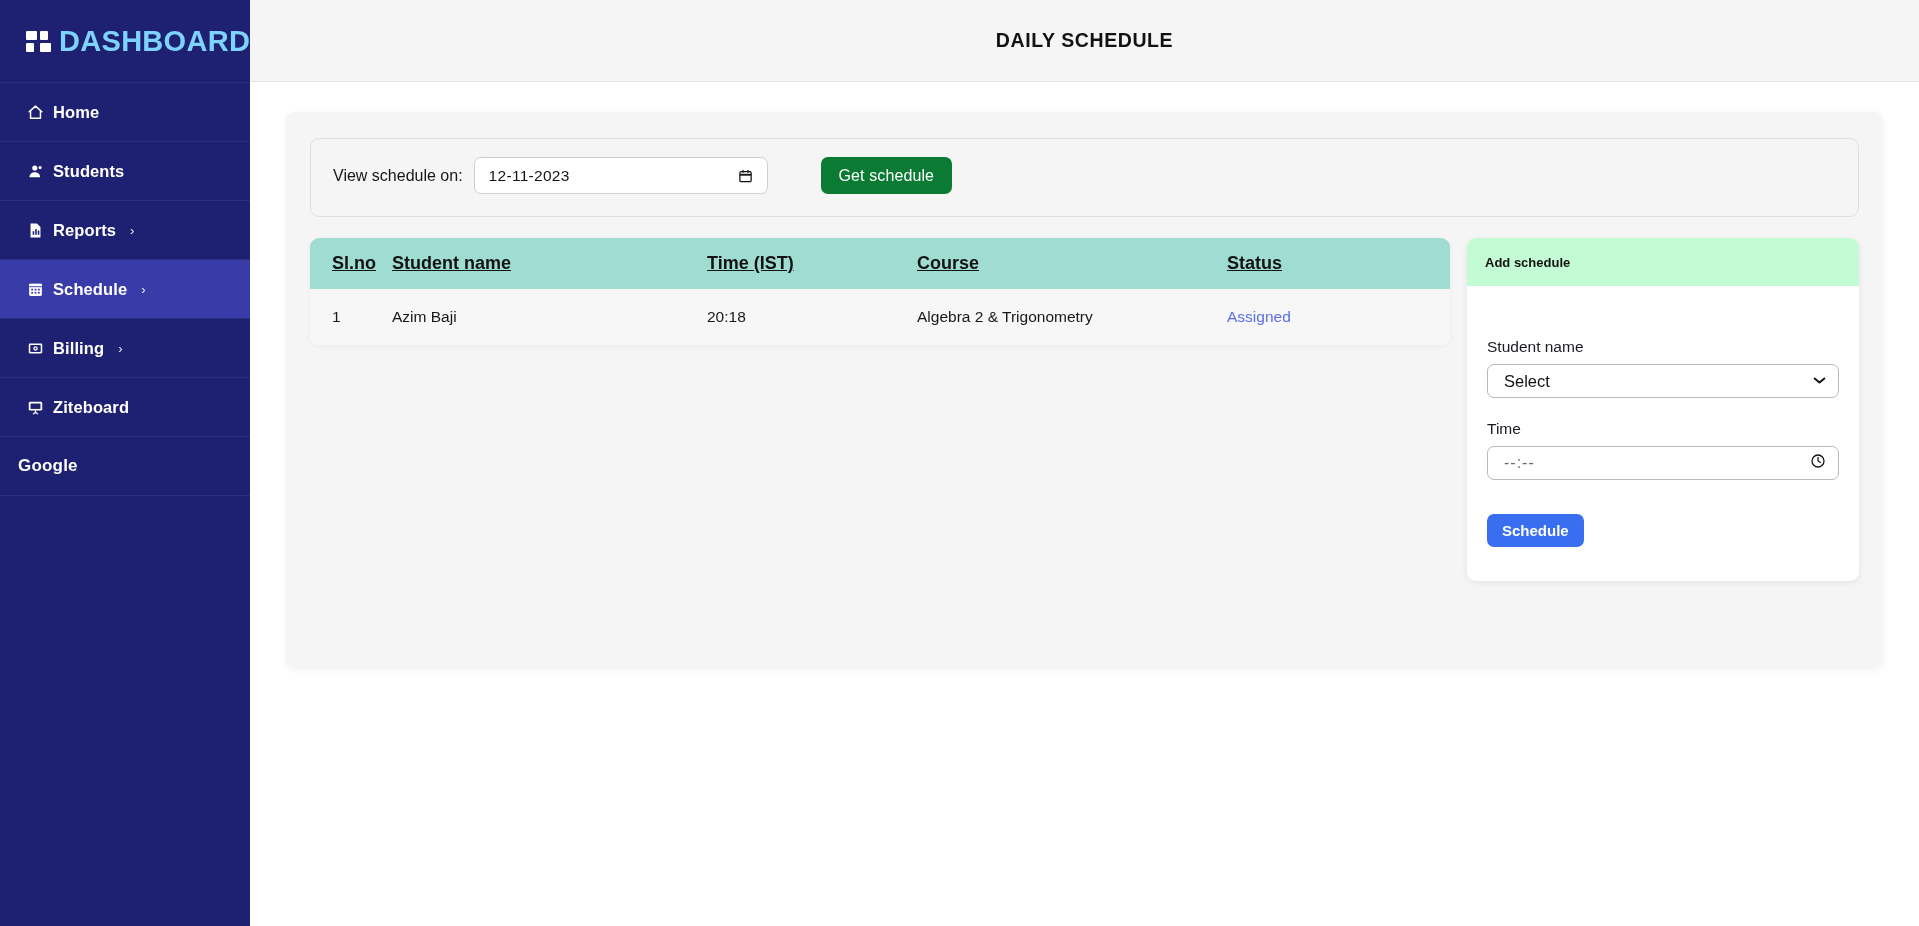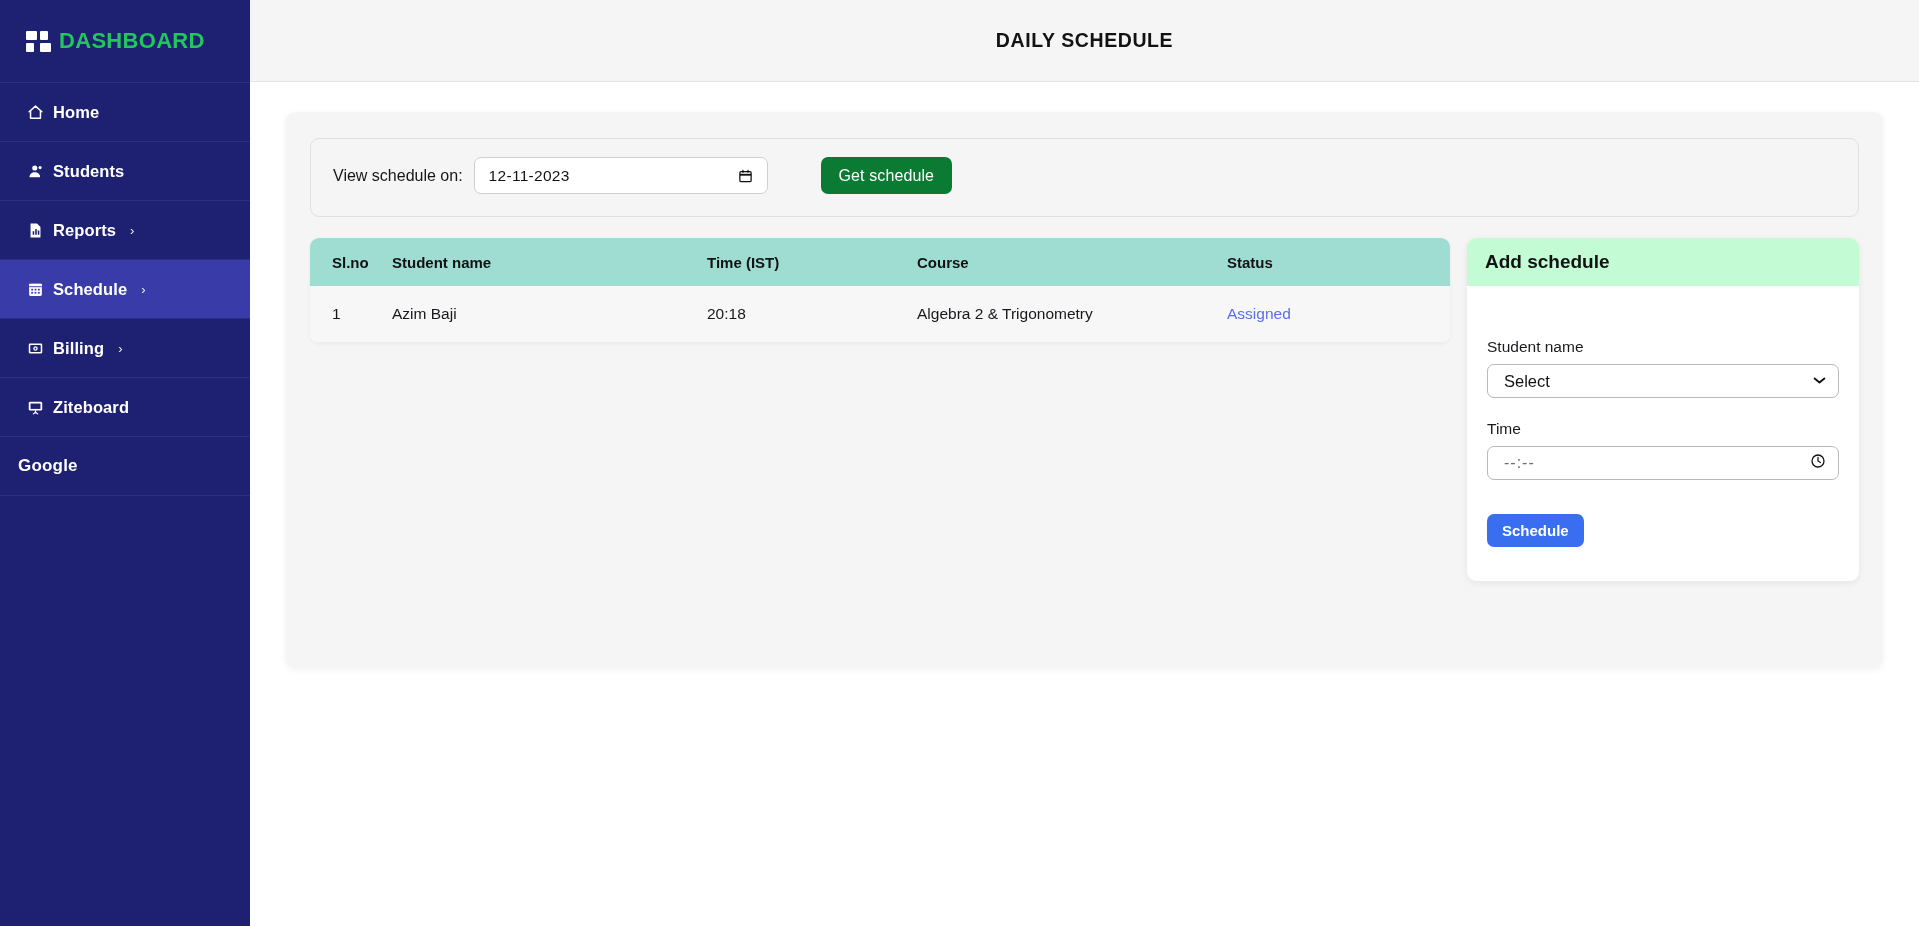--- a/index.html
+++ b/index.html
@@ -30,22 +30,22 @@
     display: grid;
     grid-template-columns: 11px 8px;
     grid-template-rows: 9px 9px;
     gap: 3px;
   }
   .logo-grid i { background: #ffffff; border-radius: 1px; display: block; }
   .logo-grid i:nth-child(2) { grid-column: 2; }
   .logo-grid i:nth-child(3) { width: 8px; }
   .logo-grid i:nth-child(4) { width: 11px; }
   .brand-text {
-    font-size: 22px; font-weight: 700; letter-spacing: 0.3px;
-    color: #22c55e;
+    font-size: 29px; font-weight: 700; letter-spacing: 0.3px;
+    color: #7dd3fc;
   }
   .nav { border-top: 1px solid #2c2e80; }
   .nav-item {
     height: 59px;
     display: flex; align-items: center;
     padding-left: 26px;
     gap: 9px;
     border-bottom: 1px solid #2c2e80;
     cursor: pointer;
     color: #ffffff;
@@ -139,23 +139,24 @@
     background: #f7f7f7;
     border-radius: 9px;
     overflow: hidden;
     box-shadow: 0 1px 4px rgba(0,0,0,.05);
     min-width: 0;
   }
   table { width: 100%; border-collapse: collapse; table-layout: fixed; }
   thead th {
     background: #9fddd3;
     text-align: left;
-    font-size: 15px; font-weight: 700; color: #121212;
+    font-size: 18px; font-weight: 700; color: #121212;
     padding: 15px 0 15px 0;
     height: 48px;
+    text-decoration: underline;
   }
   tbody td {
     background: #f7f7f7;
     font-size: 15.5px; color: #17181c;
     padding: 16px 0 16px 0;
     height: 56px;
     border-bottom: 1px solid #ededed;
   }
   .c1 { width: 82px; padding-left: 22px !important; }
   .c2 { width: 315px; }
@@ -168,21 +169,21 @@
   .add-card {
     width: 392px; flex: 0 0 392px;
     background: #ffffff;
     border-radius: 9px;
     overflow: hidden;
     box-shadow: 0 2px 7px rgba(0,0,0,.07);
   }
   .add-head {
     background: #c3fbd4;
     padding: 15px 18px;
-    font-size: 19px; font-weight: 700; color: #121212;
+    font-size: 13px; font-weight: 700; color: #121212;
     height: 48px;
     display: flex; align-items: center;
   }
   .add-body { padding: 52px 20px 34px 20px; }
   .field-label { font-size: 15.5px; color: #1a1b20; margin-bottom: 8px; }
   .select-box {
     width: 100%; height: 34px;
     border: 1px solid #b9b9b9;
     border-radius: 7px;
     background: #ffffff;

